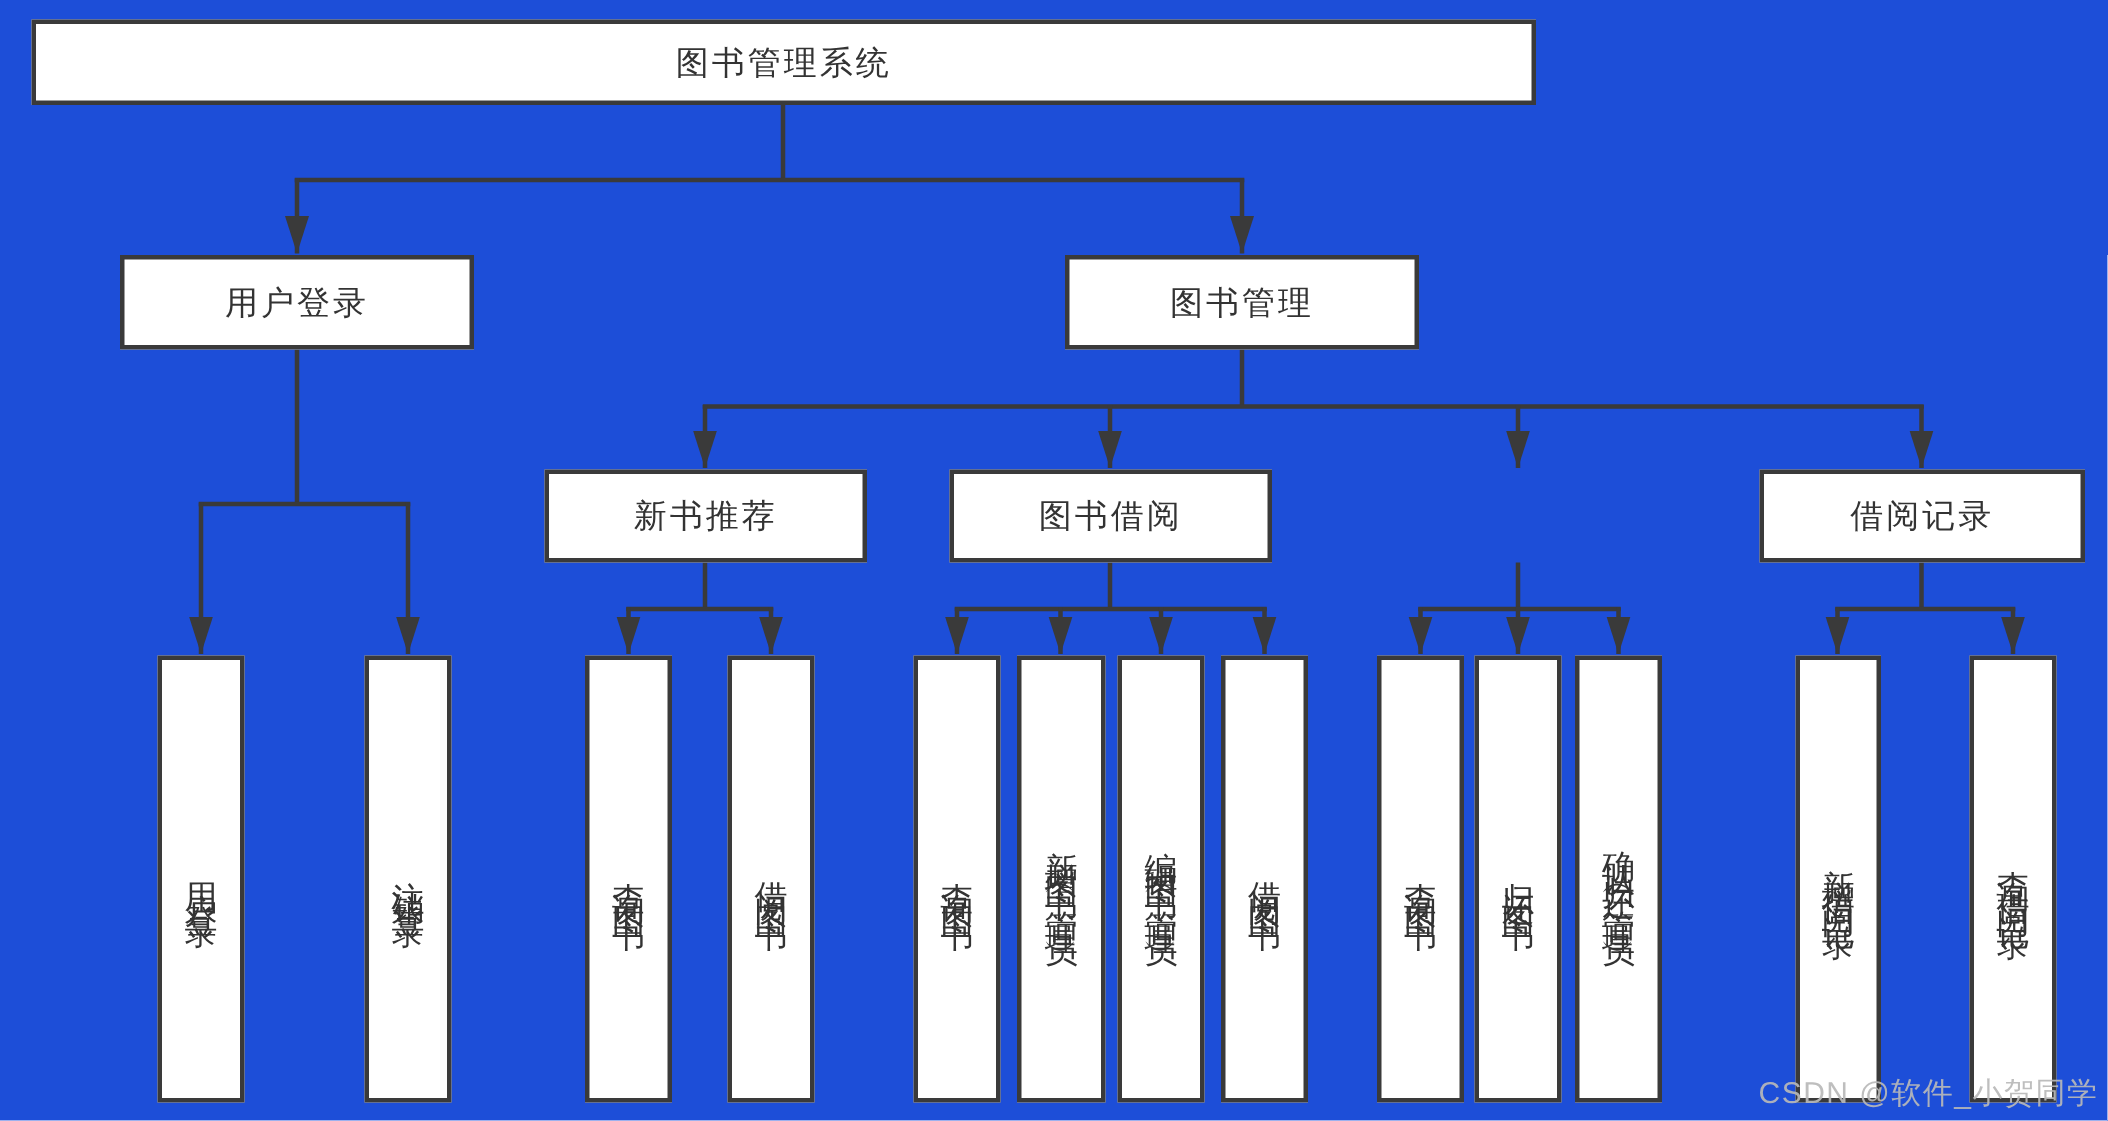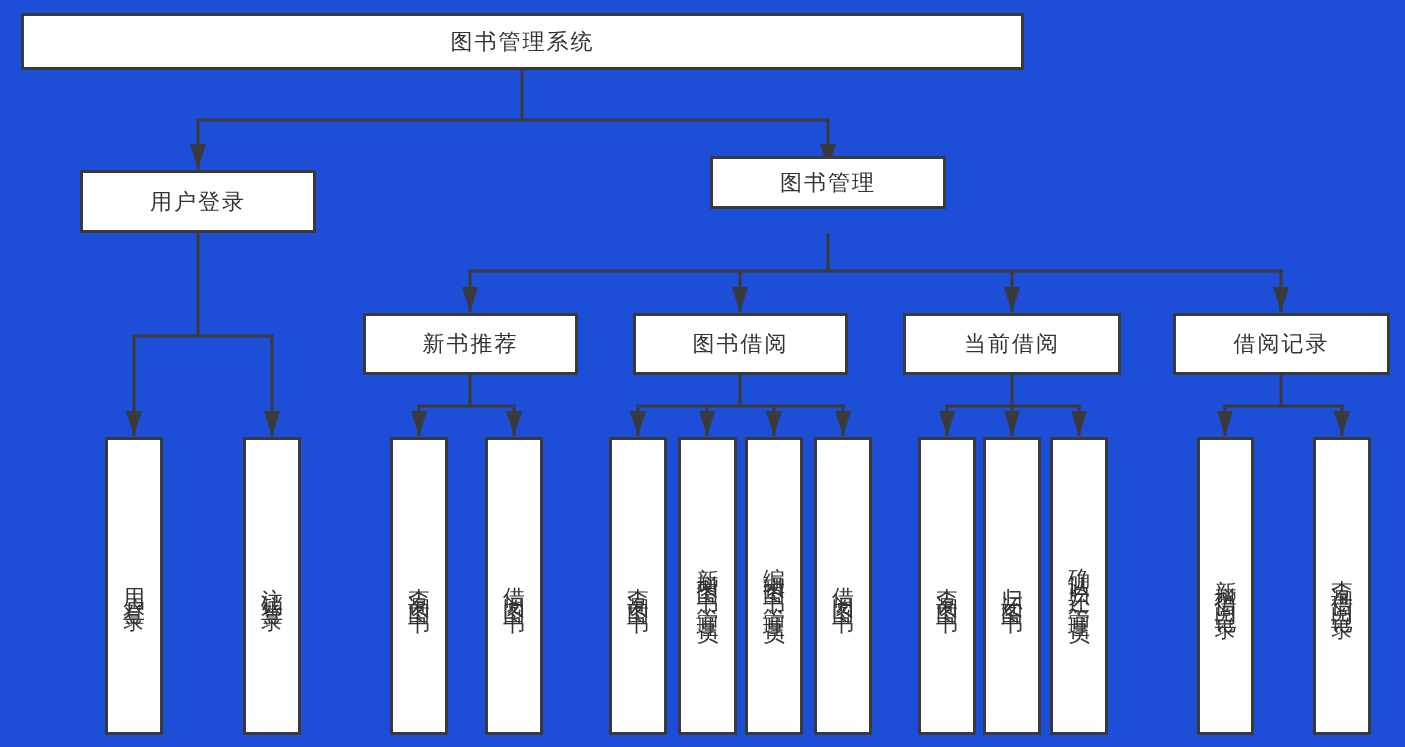--- a/index.html
+++ b/index.html
@@ -104,39 +104,39 @@
       <path d="M1281,375 V406"></path>
       <path d="M1223.5,406 H1343.5"></path>
       <path d="M1225,405 V436" marker-end="url(#arw)"></path>
       <path d="M1342,405 V436" marker-end="url(#arw)"></path>
     </g>
   </svg>
 
   <div class="box" style="left:21px;top:13px;width:1003px;height:57px">图书管理系统</div>
 
   <div class="box" style="left:80px;top:170px;width:236px;height:63px">用户登录</div>
-  <div class="box" style="left:710px;top:156px;width:236px;height:53px">图书管理</div>
+  <div class="box" style="left:710px;top:170px;width:236px;height:63px">图书管理</div>
 
   <div class="box" style="left:633px;top:313px;width:215px;height:62px">图书借阅</div>
   <div class="box" style="left:363px;top:313px;width:215px;height:62px">新书推荐</div>
-  <div class="box" style="left:903px;top:313px;width:218px;height:62px">当前借阅</div>
   <div class="box" style="left:1173px;top:313px;width:217px;height:62px">借阅记录</div>
 
   <div class="box v" style="left:105px;top:437px;width:58px;height:298px">用户登录</div>
   <div class="box v" style="left:243px;top:437px;width:58px;height:298px">注销登录</div>
 
   <div class="box v" style="left:390px;top:437px;width:58px;height:298px">查询图书</div>
   <div class="box v" style="left:485px;top:437px;width:58px;height:298px">借阅图书</div>
 
   <div class="box v" style="left:609px;top:437px;width:58px;height:298px">查询图书</div>
   <div class="box v" style="left:678px;top:437px;width:59px;height:298px">新增图书（管理员）</div>
   <div class="box v" style="left:745px;top:437px;width:58px;height:298px">编辑图书（管理员）</div>
   <div class="box v" style="left:814px;top:437px;width:58px;height:298px">借阅图书</div>
 
   <div class="box v" style="left:918px;top:437px;width:58px;height:298px">查询图书</div>
   <div class="box v" style="left:983px;top:437px;width:58px;height:298px">归还图书</div>
   <div class="box v" style="left:1050px;top:437px;width:58px;height:298px">确认归还（管理员）</div>
 
   <div class="box v" style="left:1197px;top:437px;width:57px;height:298px">新增借阅记录</div>
   <div class="box v" style="left:1313px;top:437px;width:58px;height:298px">查询借阅记录</div>
 
+  <div class="watermark">CSDN @软件_小贺同学</div>
 
 </div>
 
 </body></html>

